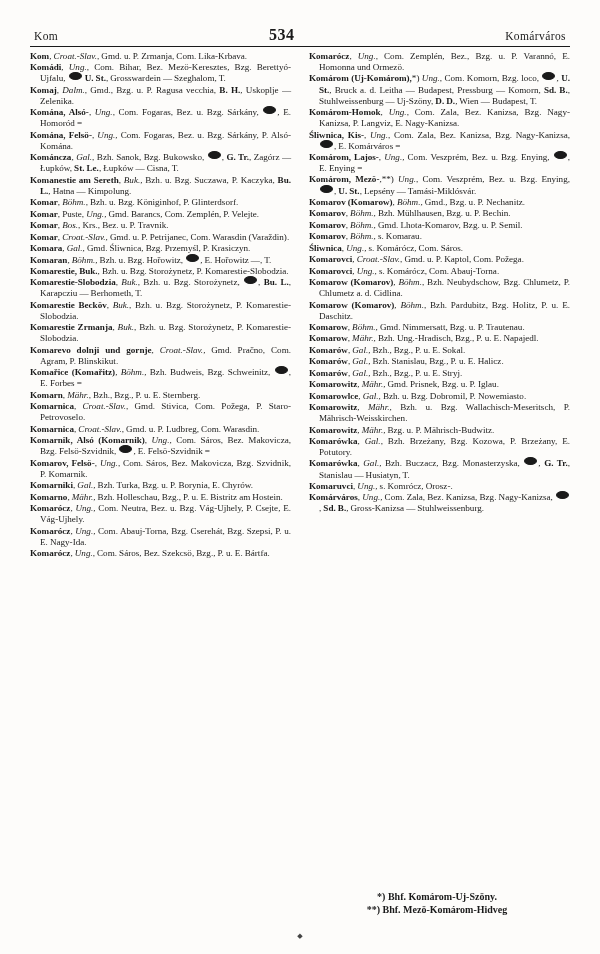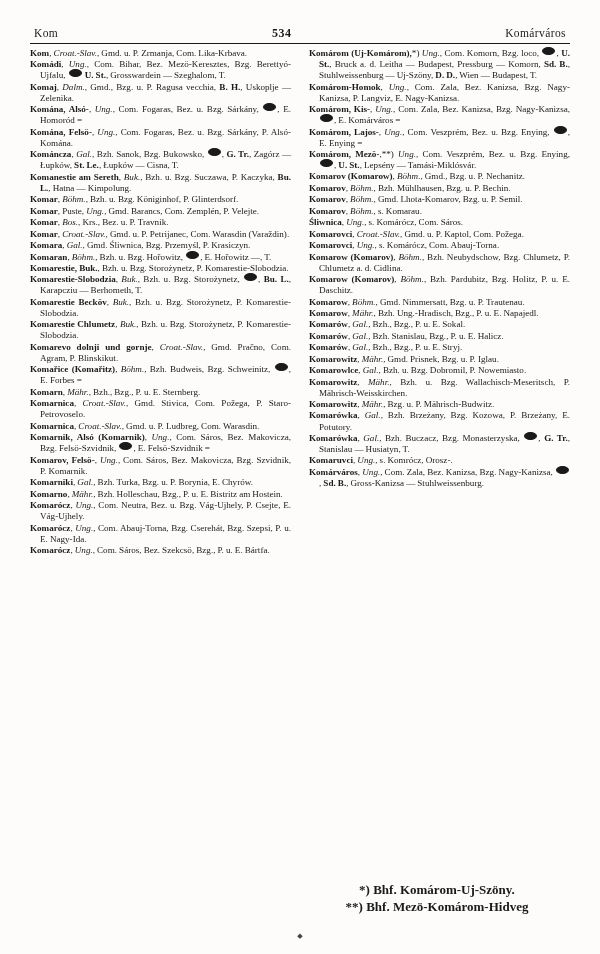--- a/index.html
+++ b/index.html
@@ -26,21 +26,21 @@
     display: flex;
     justify-content: space-between;
     align-items: baseline;
     font-size: 11.5px;
     letter-spacing: 0.4px;
     padding: 0 4px 2px 4px;
     border-bottom: 1.6px solid #1a1a1a;
     margin-bottom: 4px;
   }
   .header .h-left { font-weight: normal; }
-  .header .h-center { font-weight: bold; font-size: 12px; }
+  .header .h-center { font-weight: bold; font-size: 16px; }
   .header .h-right { font-weight: normal; }
   .columns {
     display: flex;
     gap: 0;
     height: 866px;
   }
   .col {
     width: 50%;
     box-sizing: border-box;
     font-size: 9.1px;
@@ -66,21 +66,21 @@
     background: #1a1a1a;
     position: relative;
     top: -1px;
     margin: 0 1px;
   }
   .footnotes {
     position: absolute;
     left: 312px;
     bottom: 38px;
     width: 250px;
-    font-size: 13px;
+    font-size: 10px;
     line-height: 1.3;
     text-align: center;
   }
   .footnotes div { font-weight: bold; }
   .page-bottom-mark {
     position: absolute;
     bottom: 14px;
     left: 0;
     width: 100%;
     text-align: center;
@@ -110,38 +110,39 @@
         <p class="entry"><b>Komanestie am Sereth</b>, <i>Buk.</i>, Bzh. u. Bzg. Suczawa, P. Kaczyka, <b>Bu. L.</b>, Hatna — Kimpolung.</p>
         <p class="entry"><b>Komar</b>, <i>Böhm.</i>, Bzh. u. Bzg. Königinhof, P. Glinterdsorf.</p>
         <p class="entry"><b>Komar</b>, Puste, <i>Ung.</i>, Gmd. Barancs, Com. Zemplén, P. Velejte.</p>
         <p class="entry"><b>Komar</b>, <i>Bos.</i>, Krs., Bez. u. P. Travnik.</p>
         <p class="entry"><b>Komar</b>, <i>Croat.-Slav.</i>, Gmd. u. P. Petrijanec, Com. Warasdin (Varaždin).</p>
         <p class="entry"><b>Komara</b>, <i>Gal.</i>, Gmd. Śliwnica, Bzg. Przemyśl, P. Krasiczyn.</p>
         <p class="entry"><b>Komaran</b>, <i>Böhm.</i>, Bzh. u. Bzg. Hořowitz, <span class="gl"></span>, E. Hořowitz —, T.</p>
         <p class="entry"><b>Komarestie, Buk.</b>, Bzh. u. Bzg. Storożynetz, P. Komarestie-Slobodzia.</p>
         <p class="entry"><b>Komarestie-Slobodzia</b>, <i>Buk.</i>, Bzh. u. Bzg. Storożynetz, <span class="gl"></span>, <b>Bu. L.</b>, Karapcziu — Berhometh, T.</p>
         <p class="entry"><b>Komarestie Becköv</b>, <i>Buk.</i>, Bzh. u. Bzg. Storożynetz, P. Komarestie-Slobodzia.</p>
-        <p class="entry"><b>Komarestie Chlumetz</b>, <i>Buk.</i>, Bzh. u. Bzg. Storożynetz, P. Komarestie-Slobodzia.</p>
+        <p class="entry"><b>Komarestie Zrmanja</b>, <i>Buk.</i>, Bzh. u. Bzg. Storożynetz, P. Komarestie-Slobodzia.</p>
         <p class="entry"><b>Komarevo dolnji und gornje</b>, <i>Croat.-Slav.</i>, Gmd. Pračno, Com. Agram, P. Blinskikut.</p>
         <p class="entry"><b>Komařice (Komařitz)</b>, <i>Böhm.</i>, Bzh. Budweis, Bzg. Schweinitz, <span class="gl"></span>, E. Forbes =</p>
         <p class="entry"><b>Komarn</b>, <i>Mähr.</i>, Bzh., Bzg., P. u. E. Sternberg.</p>
         <p class="entry"><b>Komarnica</b>, <i>Croat.-Slav.</i>, Gmd. Stivica, Com. Požega, P. Staro-Petrovoselo.</p>
         <p class="entry"><b>Komarnica</b>, <i>Croat.-Slav.</i>, Gmd. u. P. Ludbreg, Com. Warasdin.</p>
         <p class="entry"><b>Komarnik, Alsó (Komarnik)</b>, <i>Ung.</i>, Com. Sáros, Bez. Makovicza, Bzg. Felsö-Szvidnik, <span class="gl"></span>, E. Felsö-Szvidnik =</p>
         <p class="entry"><b>Komarov, Felsö-</b>, <i>Ung.</i>, Com. Sáros, Bez. Makovicza, Bzg. Szvidnik, P. Komarnik.</p>
         <p class="entry"><b>Komarniki</b>, <i>Gal.</i>, Bzh. Turka, Bzg. u. P. Borynia, E. Chyrów.</p>
         <p class="entry"><b>Komarno</b>, <i>Mähr.</i>, Bzh. Holleschau, Bzg., P. u. E. Bistritz am Hostein.</p>
         <p class="entry"><b>Komarócz</b>, <i>Ung.</i>, Com. Neutra, Bez. u. Bzg. Vág-Ujhely, P. Csejte, E. Vág-Ujhely.</p>
         <p class="entry"><b>Komarócz</b>, <i>Ung.</i>, Com. Abauj-Torna, Bzg. Cserehát, Bzg. Szepsi, P. u. E. Nagy-Ida.</p>
         <p class="entry"><b>Komarócz</b>, <i>Ung.</i>, Com. Sáros, Bez. Szekcsö, Bzg., P. u. E. Bártfa.</p>
       </div>
     <div class="col right" id="col-right">
+        <p class="entry"><b>Komarócz</b>, <i>Ung.</i>, Com. Zemplén, Bez., Bzg. u. P. Varannó, E. Homonna und Ormezö.</p>
         <p class="entry"><b>Komárom (Uj-Komárom),</b>*) <i>Ung.</i>, Com. Komorn, Bzg. loco, <span class="gl"></span>, <b>U. St.</b>, Bruck a. d. Leitha — Budapest, Pressburg — Komorn, <b>Sd. B.</b>, Stuhlweissenburg — Uj-Szöny, <b>D. D.</b>, Wien — Budapest, T.</p>
         <p class="entry"><b>Komárom-Homok</b>, <i>Ung.</i>, Com. Zala, Bez. Kanizsa, Bzg. Nagy-Kanizsa, P. Langviz, E. Nagy-Kanizsa.</p>
-        <p class="entry"><b>Komárom, Kis-</b>, <i>Ung.</i>, Com. Zala, Bez. Kanizsa, Bzg. Nagy-Kanizsa, <span class="gl"></span>, E. Komárváros =</p>
+        <p class="entry"><b>Śliwnica, Kis-</b>, <i>Ung.</i>, Com. Zala, Bez. Kanizsa, Bzg. Nagy-Kanizsa, <span class="gl"></span>, E. Komárváros =</p>
         <p class="entry"><b>Komárom, Lajos-</b>, <i>Ung.</i>, Com. Veszprém, Bez. u. Bzg. Enying, <span class="gl"></span>, E. Enying =</p>
         <p class="entry"><b>Komárom, Mezö-</b>,**) <i>Ung.</i>, Com. Veszprém, Bez. u. Bzg. Enying, <span class="gl"></span>, <b>U. St.</b>, Lepsény — Tamási-Miklósvár.</p>
         <p class="entry"><b>Komarov (Komarow)</b>, <i>Böhm.</i>, Gmd., Bzg. u. P. Nechanitz.</p>
         <p class="entry"><b>Komarov</b>, <i>Böhm.</i>, Bzh. Mühlhausen, Bzg. u. P. Bechin.</p>
         <p class="entry"><b>Komarov</b>, <i>Böhm.</i>, Gmd. Lhota-Komarov, Bzg. u. P. Semil.</p>
         <p class="entry"><b>Komarov</b>, <i>Böhm.</i>, s. Komarau.</p>
         <p class="entry"><b>Śliwnica</b>, <i>Ung.</i>, s. Komárócz, Com. Sáros.</p>
         <p class="entry"><b>Komarovci</b>, <i>Croat.-Slav.</i>, Gmd. u. P. Kaptol, Com. Požega.</p>
         <p class="entry"><b>Komarovci</b>, <i>Ung.</i>, s. Komárócz, Com. Abauj-Torna.</p>
         <p class="entry"><b>Komarow (Komarov)</b>, <i>Böhm.</i>, Bzh. Neubydschow, Bzg. Chlumetz, P. Chlumetz a. d. Cidlina.</p>

